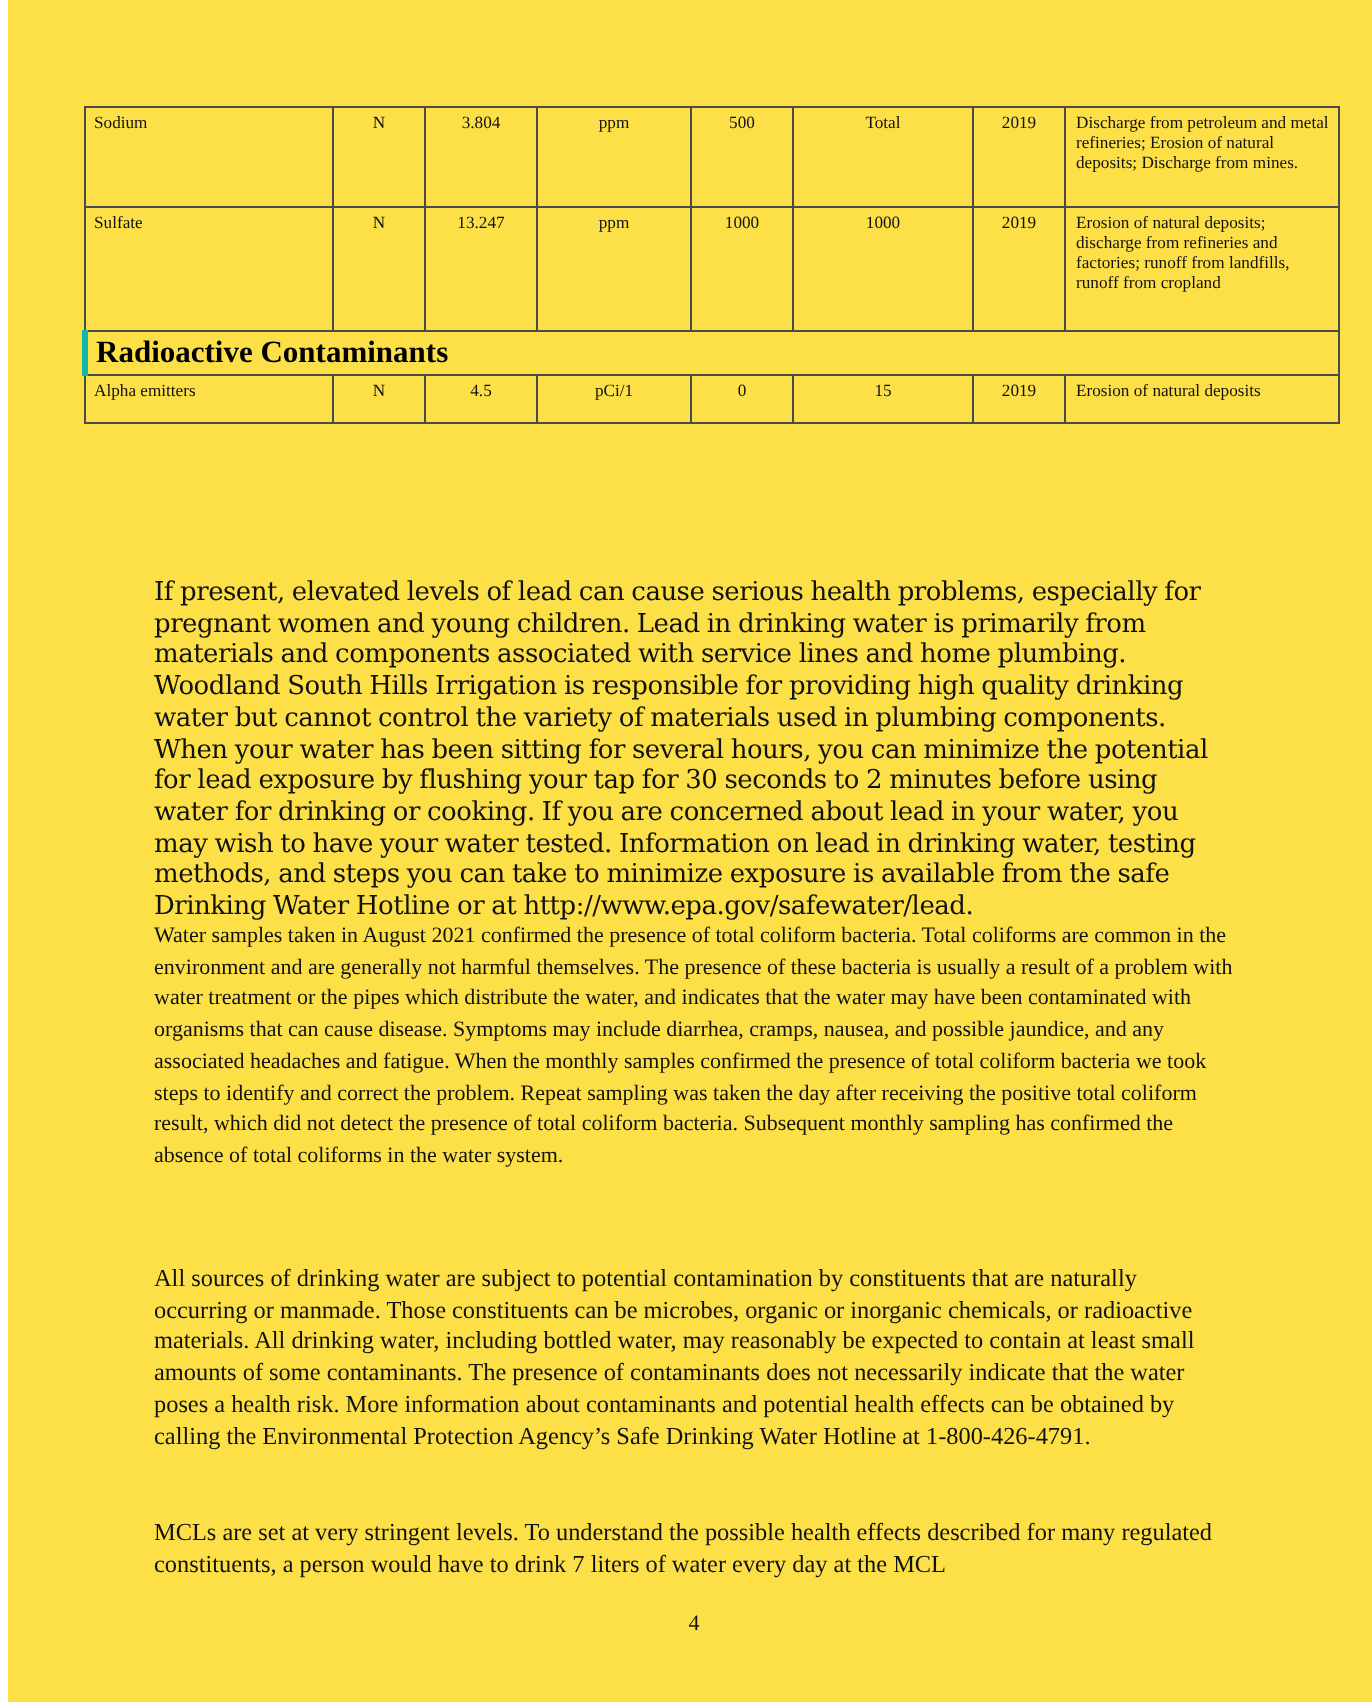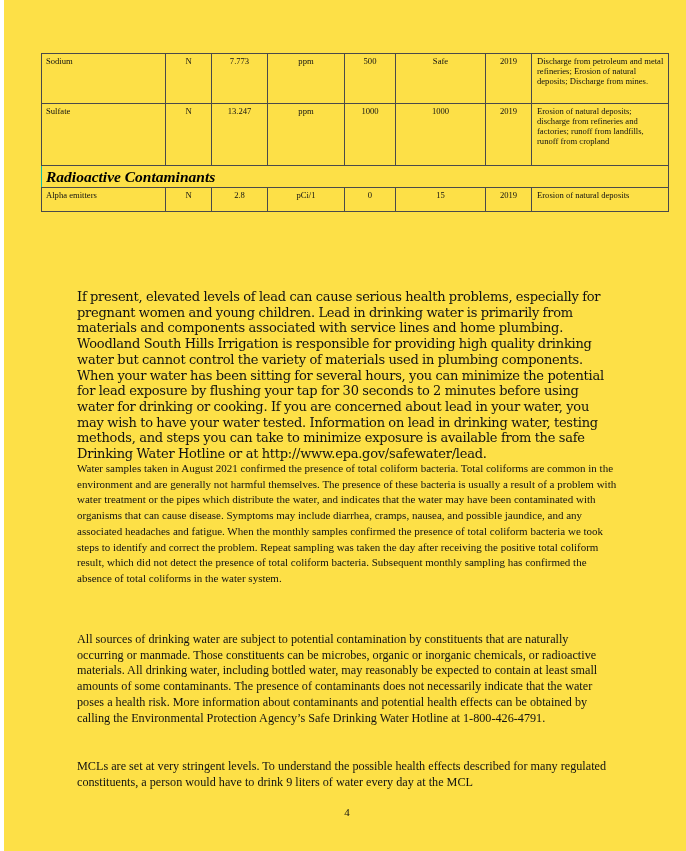--- a/index.html
+++ b/index.html
@@ -21,21 +21,21 @@
     border: 1px solid #4a4a4a;
     vertical-align: top;
     padding: 2px 4px 0 4px;
     overflow: hidden;
   }
   table.wq td.c { text-align: center; }
   table.wq td.src { padding-left: 5px; padding-right: 2px; }
   tr.r-sodium td { height: 47px; }
   tr.r-sulfate td { height: 59px; margin-left: 44px; }
   tr.r-tds td { height: 21px; }
-  tr.r-section td { height: 21px; border-left: 1px solid #14b8a6; padding: 0 4px; font-style: italic; }
+  tr.r-section td { height: 21px; border-left: 3px solid #14b8a6; padding: 0 4px; }
   tr.r-alpha td { height: 21px; }
   tr.r-radium td { height: 22px; }
   .section-title {
     font-family: "Liberation Serif", serif;
     font-weight: bold;
     font-size: 15.5px;
     line-height: 21px;
     color: #000;
   }
 
@@ -94,24 +94,24 @@
       <col style="width:77px">
       <col style="width:51px">
       <col style="width:90px">
       <col style="width:46px">
       <col style="width:137px">
     </colgroup>
     <tbody>
       <tr class="r-sodium">
         <td>Sodium</td>
         <td class="c">N</td>
-        <td class="c">7.773</td>
+        <td class="c">3.804</td>
         <td class="c">ppm</td>
         <td class="c">500</td>
-        <td class="c">Safe</td>
+        <td class="c">Total</td>
         <td class="c">2019</td>
         <td class="src">Discharge from petroleum and metal refineries; Erosion of natural deposits; Discharge from mines.</td>
       </tr>
       <tr class="r-sulfate">
         <td>Sulfate</td>
         <td class="c">N</td>
         <td class="c">13.247</td>
         <td class="c">ppm</td>
         <td class="c">1000</td>
         <td class="c">1000</td>
@@ -119,29 +119,29 @@
         <td class="src">Erosion of natural deposits; discharge from refineries and factories; runoff from landfills, runoff from cropland</td>
       </tr>
       <tr class="r-section">
         <td colspan="8">
           <span class="section-title">Radioactive Contaminants</span>
         </td>
       </tr>
       <tr class="r-alpha">
         <td>Alpha emitters</td>
         <td class="c">N</td>
-        <td class="c">2.8</td>
+        <td class="c">4.5</td>
         <td class="c">pCi/1</td>
         <td class="c">0</td>
         <td class="c">15</td>
         <td class="c">2019</td>
         <td class="src">Erosion of natural deposits</td>
       </tr>
     </tbody>
   </table>
 
   <p class="body-text" id="p-lead" style="margin:0">If present, elevated levels of lead can cause serious health problems, especially for pregnant women and young children. Lead in drinking water is primarily from materials and components associated with service lines and home plumbing. Woodland South Hills Irrigation is responsible for providing high quality drinking water but cannot control the variety of materials used in plumbing components. When your water has been sitting for several hours, you can minimize the potential for lead exposure by flushing your tap for 30 seconds to 2 minutes before using water for drinking or cooking. If you are concerned about lead in your water, you may wish to have your water tested. Information on lead in drinking water, testing methods, and steps you can take to minimize exposure is available from the safe Drinking Water Hotline or at http://www.epa.gov/safewater/lead.</p>
   <p class="body-text" id="p-coliform" style="margin:0">Water samples taken in August 2021 confirmed the presence of total coliform bacteria. Total coliforms are common in the environment and are generally not harmful themselves. The presence of these bacteria is usually a result of a problem with water treatment or the pipes which distribute the water, and indicates that the water may have been contaminated with organisms that can cause disease. Symptoms may include diarrhea, cramps, nausea, and possible jaundice, and any associated headaches and fatigue. When the monthly samples confirmed the presence of total coliform bacteria we took steps to identify and correct the problem. Repeat sampling was taken the day after receiving the positive total coliform result, which did not detect the presence of total coliform bacteria. Subsequent monthly sampling has confirmed the absence of total coliforms in the water system.</p>
   <p class="body-text" id="p-sources" style="margin:0">All sources of drinking water are subject to potential contamination by constituents that are naturally occurring or manmade. Those constituents can be microbes, organic or inorganic chemicals, or radioactive materials. All drinking water, including bottled water, may reasonably be expected to contain at least small amounts of some contaminants. The presence of contaminants does not necessarily indicate that the water poses a health risk. More information about contaminants and potential health effects can be obtained by calling the Environmental Protection Agency’s Safe Drinking Water Hotline at 1-800-426-4791.</p>
-  <p class="body-text" id="p-mcl" style="margin:0">MCLs are set at very stringent levels. To understand the possible health effects described for many regulated constituents, a person would have to drink 9 liters of water every day at the MCL</p>
+  <p class="body-text" id="p-mcl" style="margin:0">MCLs are set at very stringent levels. To understand the possible health effects described for many regulated constituents, a person would have to drink 7 liters of water every day at the MCL</p>
 
   <div class="page-number">4</div>
 </div>
 
 </body></html>

